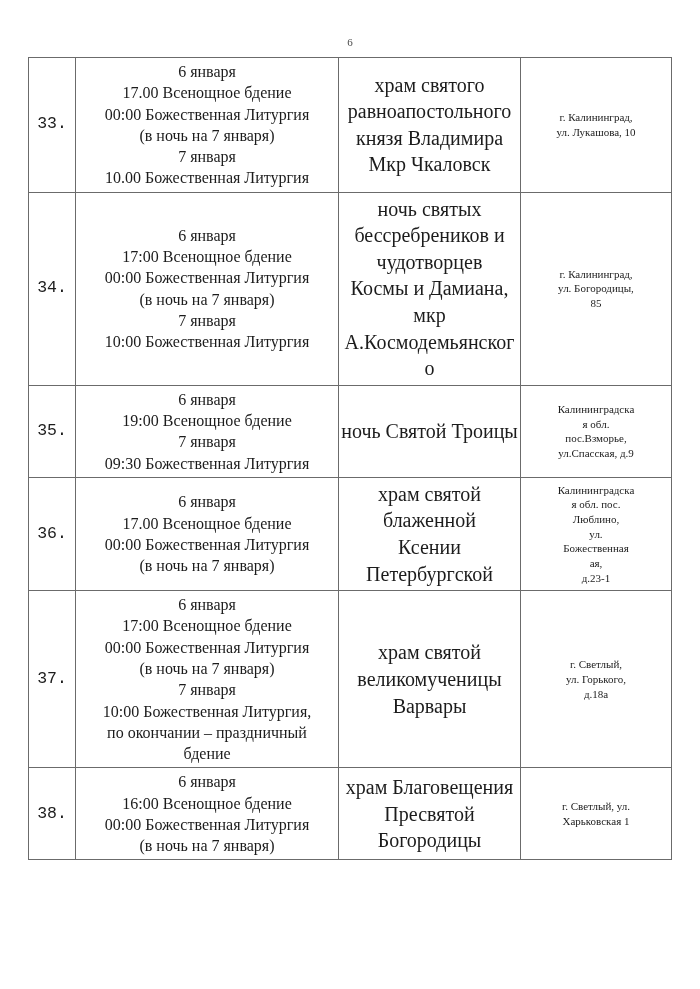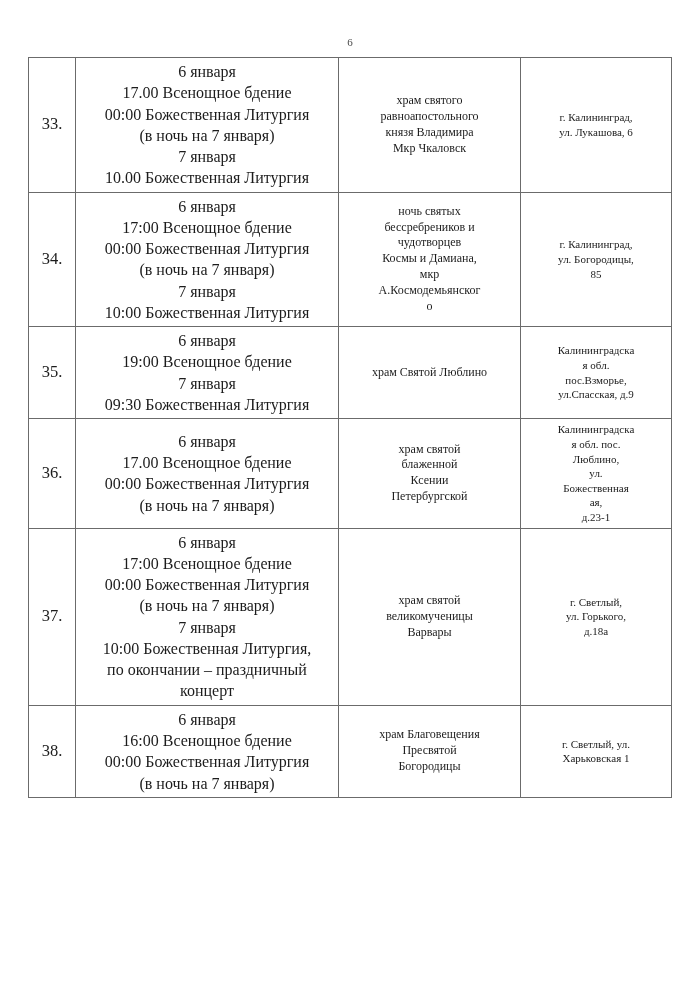--- a/index.html
+++ b/index.html
@@ -50,29 +50,30 @@
     color: #1c1c1c;
   }
   col.c-num    { width: 47px; }
   col.c-sched  { width: 263px; }
   col.c-church { width: 182px; }
   col.c-addr   { width: 151px; }
 
   td.num {
     font-size: 16.5px;
     line-height: 1.25;
+    font-family: Liberation Mono, monospace;
   }
   td.sched {
     font-size: 16px;
     line-height: 1.33;
     padding-left: 4px;
     padding-right: 4px;
   }
   td.church {
-    font-size: 12px;
+    font-size: 20px;
     line-height: 1.33;
     padding-left: 5px;
     padding-right: 5px;
     margin-left: 9px;
   }
   td.addr {
     font-size: 11px;
     line-height: 1.33;
     padding-left: 4px;
     padding-right: 4px;
@@ -109,21 +110,21 @@
             <span class="line">10.00 Божественная Литургия</span>
           </td>
           <td class="church">
             <span class="line">храм святого</span>
             <span class="line">равноапостольного</span>
             <span class="line">князя Владимира</span>
             <span class="line">Мкр Чкаловск</span>
           </td>
           <td class="addr">
             <span class="line">г. Калининград,</span>
-            <span class="line">ул. Лукашова, 6</span>
+            <span class="line">ул. Лукашова, 10</span>
           </td>
         </tr>
 
         <tr>
           <td class="num">
             <span class="line">34.</span>
           </td>
           <td class="sched">
             <span class="line">6 января</span>
             <span class="line">17:00 Всенощное бдение</span>
@@ -152,21 +153,21 @@
           <td class="num">
             <span class="line">35.</span>
           </td>
           <td class="sched">
             <span class="line">6 января</span>
             <span class="line">19:00 Всенощное бдение</span>
             <span class="line">7 января</span>
             <span class="line">09:30 Божественная Литургия</span>
           </td>
           <td class="church">
-            <span class="line">храм Святой Люблино</span>
+            <span class="line">ночь Святой Троицы</span>
           </td>
           <td class="addr">
             <span class="line">Калининградска</span>
             <span class="line">я обл.</span>
             <span class="line">пос.Взморье,</span>
             <span class="line">ул.Спасская, д.9</span>
           </td>
         </tr>
 
         <tr>
@@ -201,21 +202,21 @@
             <span class="line">37.</span>
           </td>
           <td class="sched">
             <span class="line">6 января</span>
             <span class="line">17:00 Всенощное бдение</span>
             <span class="line">00:00 Божественная Литургия</span>
             <span class="line">(в ночь на 7 января)</span>
             <span class="line">7 января</span>
             <span class="line">10:00 Божественная Литургия,</span>
             <span class="line">по окончании – праздничный</span>
-            <span class="line">концерт</span>
+            <span class="line">бдение</span>
           </td>
           <td class="church">
             <span class="line">храм святой</span>
             <span class="line">великомученицы</span>
             <span class="line">Варвары</span>
           </td>
           <td class="addr">
             <span class="line">г. Светлый,</span>
             <span class="line">ул. Горького,</span>
             <span class="line">д.18а</span>

